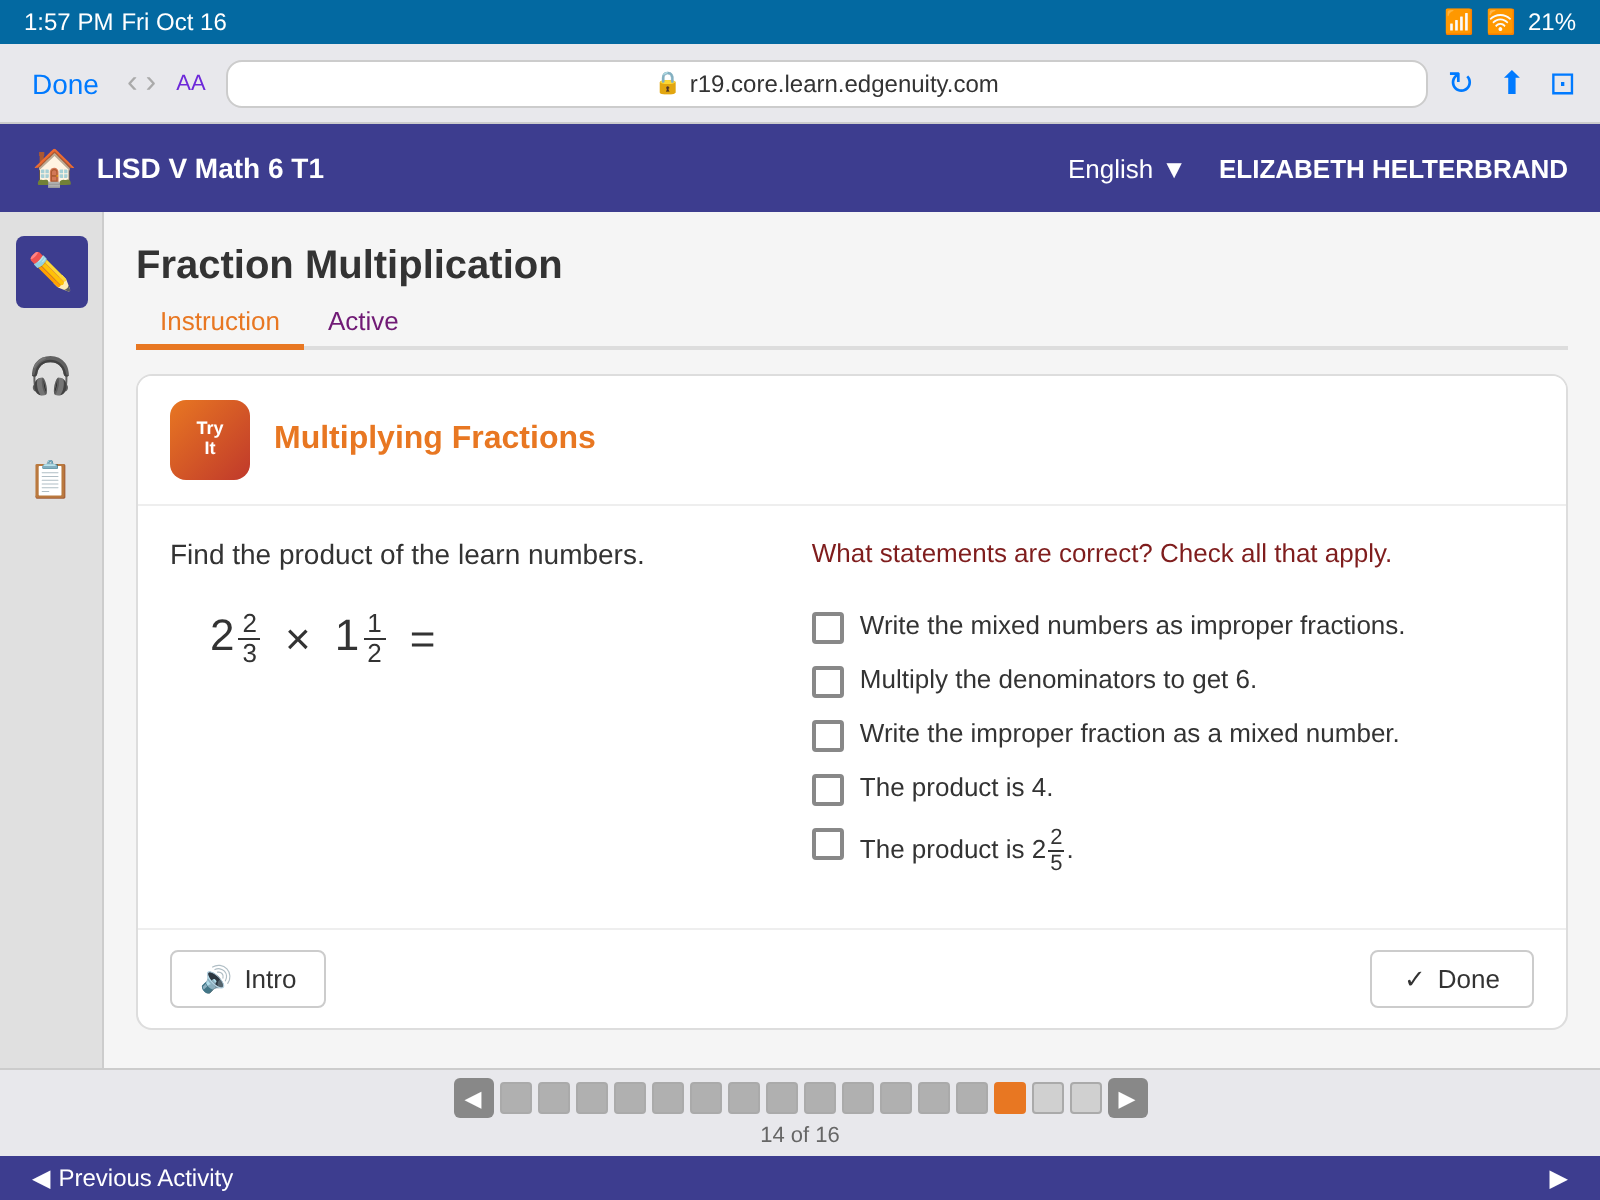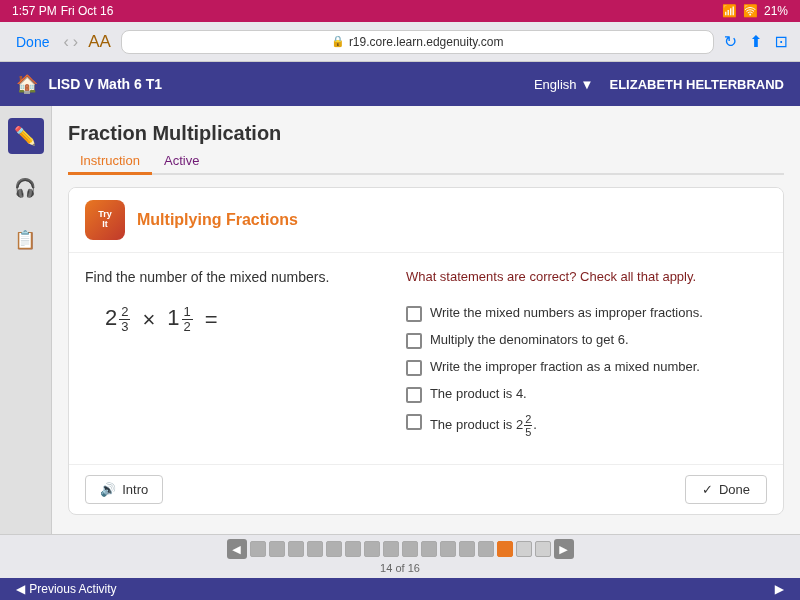--- a/index.html
+++ b/index.html
@@ -1,20 +1,20 @@
 <!DOCTYPE html>
 <html><head>
   <meta charset="utf-8">
   <style>
     * { box-sizing: border-box; margin: 0; padding: 0; }
     body { width: 800px; height: 600px; overflow: hidden; font-family: -apple-system, BlinkMacSystemFont, 'Helvetica Neue', Arial, sans-serif; background: #f0f0f0; }
 
     
     .status-bar {
-      background: #be185d;
+      background: #0369a1;
       color: white;
       display: flex;
       justify-content: space-between;
       align-items: flex-end;
       padding: 4px 12px;
       font-size: 12px;
       height: 22px;
     }
     .status-left { display: flex; align-items: center; gap: 4px; }
     .status-right { display: flex; align-items: center; gap: 6px; }
@@ -349,21 +349,21 @@
     <span>21%</span>
   </div>
 </div>
 
 <div class="browser-bar">
   <button class="browser-btn done-btn">Done</button>
   <div class="nav-arrows">
     <span class="nav-arrow">‹</span>
     <span class="nav-arrow">›</span>
   </div>
-  <span style="font-size:17px;color:#a16207;">AA</span>
+  <span style="font-size:11px;color:#6d28d9;">AA</span>
   <div class="url-bar">
     <span class="lock-icon">🔒</span>
     <span>r19.core.learn.edgenuity.com</span>
   </div>
   <div class="browser-actions">
     <span style="color:#007aff;font-size:16px;">↻</span>
     <span style="color:#007aff;font-size:16px;">⬆</span>
     <span style="color:#007aff;font-size:16px;">⊡</span>
   </div>
 </div>
@@ -402,21 +402,21 @@
       <div class="card-header">
         <div class="try-it-badge">
           <span style="font-size:9px;font-weight:bold;text-align:center;line-height:1.1;">Try<br>It</span>
         </div>
         <span class="card-title">Multiplying Fractions</span>
       </div>
 
       <div class="card-body">
 
         <div class="left-panel">
-          <div class="find-product-text">Find the number of the mixed numbers.</div>
+          <div class="find-product-text">Find the product of the learn numbers.</div>
 
           <div class="math-expr">
             <span class="mixed-num">
               <span class="whole-num">2</span>
               <span class="fraction">
                 <span class="frac-top">2</span>
                 <span class="frac-bot">3</span>
               </span>
             </span>
             <span class="times-sym">×</span>

